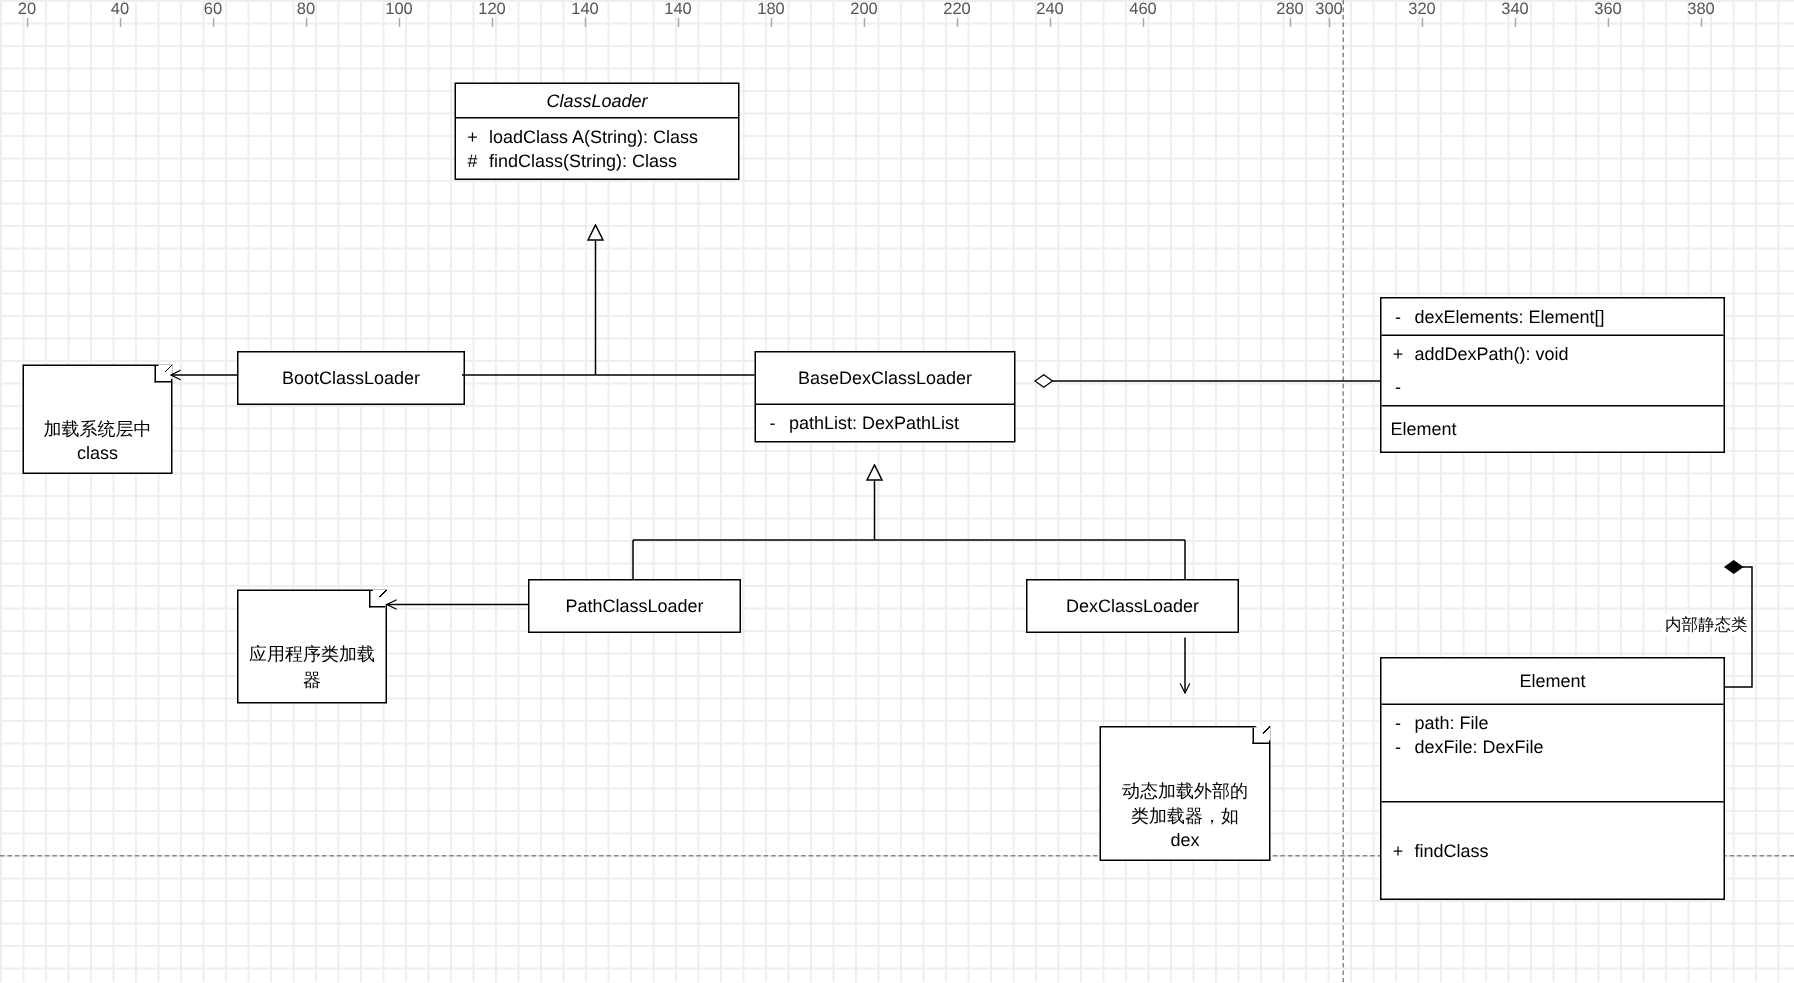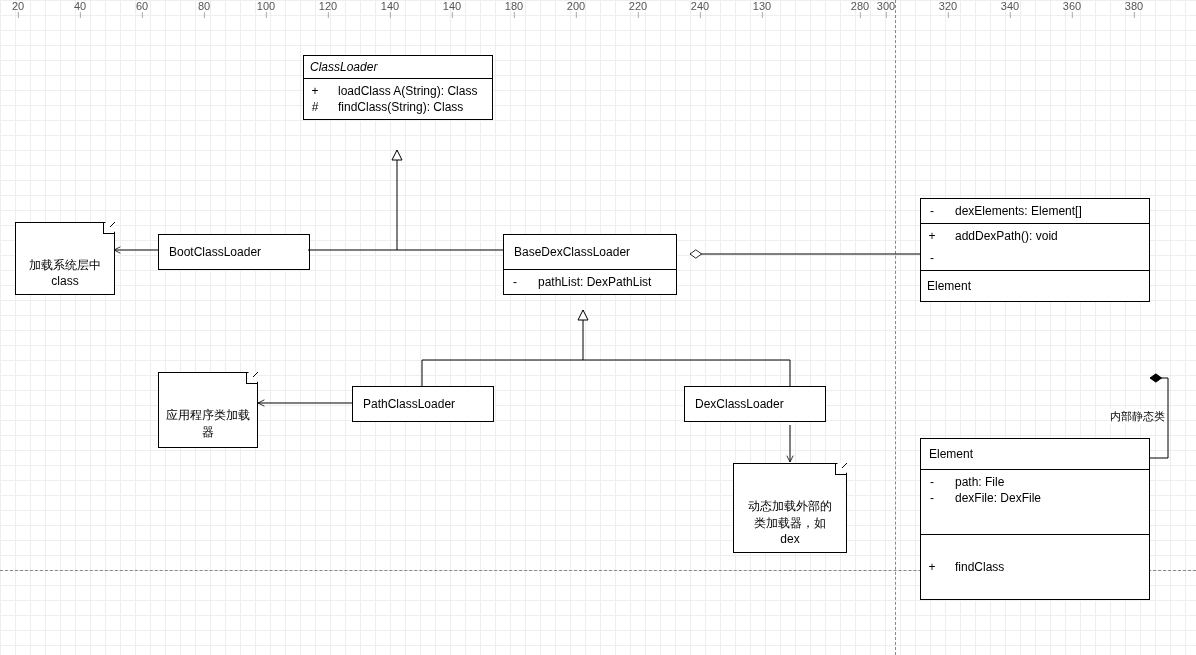--- a/index.html
+++ b/index.html
@@ -25,34 +25,34 @@
     content:''; position:absolute; left:50%; top:100%;
     width:1px; height:6px; background:#aaa;
   }
 
   
   .cls {
     position:absolute; background:#fff; border:1px solid #000;
     font-size:12px;
   }
   .cls .title {
-    padding:4px 6px; text-align:left; border-bottom:1px solid #000;
+    padding:4px 6px; text-align:center; border-bottom:1px solid #000;
     white-space:nowrap;
   }
   .cls .sect { padding:4px 6px; border-bottom:1px solid #000; }
   .cls .sect:last-child { border-bottom:none; }
   .cls .sect .row { display:flex; gap:6px; padding:1px 0; }
   .cls .sect .row .vis { width:10px; flex:0 0 10px; text-align:center; }
-  .cls .sect .row .txt { flex:1;margin-left:12px; }
+  .cls .sect .row .txt { flex:1; }
   .italic { font-style:italic; }
 
   
   .note {
     position:absolute; background:#fff; border:1px solid #000;
-    padding:6px; text-align:center; font-size:12px;
+    padding:6px; text-align:center; font-size:12px;margin-top:21px;
   }
   .note::before {
     content:''; position:absolute; right:-1px; top:-1px;
     width:0; height:0;
     border-left:10px solid transparent;
     border-top:10px solid #fff;
   }
   .note::after {
     content:''; position:absolute; right:-1px; top:-1px;
     width:0; height:0;
@@ -88,21 +88,21 @@
   <span style="left:142px">60</span>
   <span style="left:204px">80</span>
   <span style="left:266px">100</span>
   <span style="left:328px">120</span>
   <span style="left:390px">140</span>
   <span style="left:452px">140</span>
   <span style="left:514px">180</span>
   <span style="left:576px">200</span>
   <span style="left:638px">220</span>
   <span style="left:700px">240</span>
-  <span style="left:762px">130</span>
+  <span style="left:762px">460</span>
   <span style="left:860px">280</span>
   <span style="left:886px">300</span>
   <span style="left:948px">320</span>
   <span style="left:1010px">340</span>
   <span style="left:1072px">360</span>
   <span style="left:1134px">380</span>
 </div>
 
 <div class="note" style="left:15px; top:222px; width:86px; white-space:pre-line">
   <div class="fold"></div>

